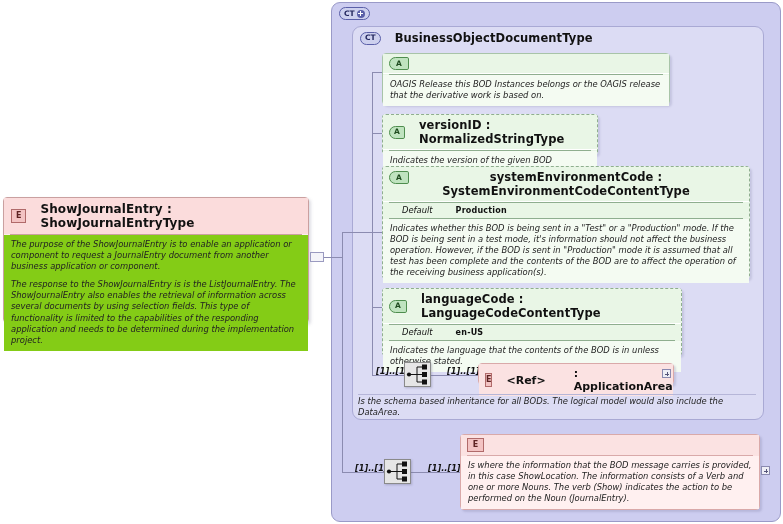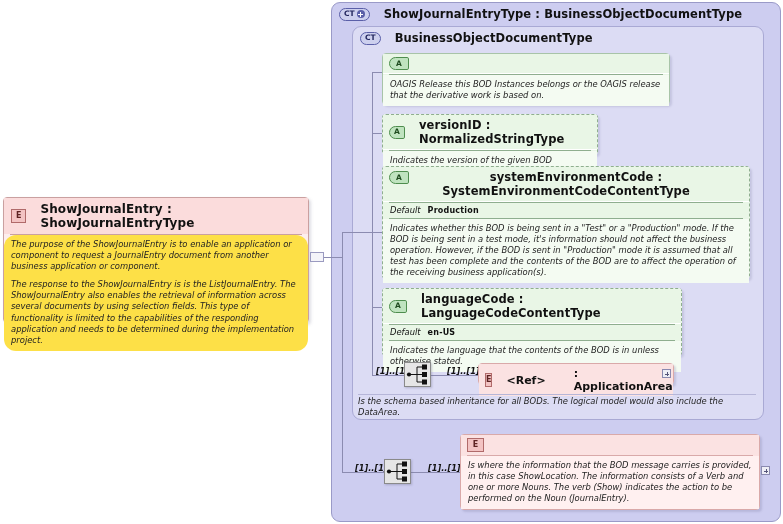--- a/index.html
+++ b/index.html
@@ -51,21 +51,21 @@
 
   
   .attr{
     background:#e9f6e6;border:1px dashed #8fae8f;border-radius:4px;
     box-shadow:2px 2px 2px rgba(120,120,160,.22);
   }
   .attr.solid{border-style:solid;border-color:#a8c4a8;}
   .attr .hdr{background:#e9f6e6;border-bottom:1px solid #ffffff;}
   .attr .sep{height:1px;background:#8fae8f;margin:0 6px;}
   .attr .defrow{
-    display:flex;gap:7px;align-items:baseline;padding:2px 7px 3px 7px;
+    display:flex;gap:23px;align-items:baseline;padding:2px 7px 3px 19px;
     font-size:8.4px;color:#111;
   }
   .attr .deflabel{font-style:italic;}
   .attr .defval{font-weight:bold;font-size:8px;letter-spacing:.2px;}
 
   
   .elem{
     background:#fbe2e2;border:1px solid #d9a9a9;border-radius:4px;
     box-shadow:2px 2px 2px rgba(120,120,160,.25);
   }
@@ -139,21 +139,20 @@
 <body>
 
 <div class="canvas">
 
   <div class="box" id="ct-outer">
     <div class="hdr" style="padding:4px 7px;">
       <span class="chip chip-ct">
         <span>CT</span>
           <span class="plusdot"></span>
       </span>
-      <span class="hdr-title">ShowJournalEntryType : BusinessObjectDocumentType</span>
     </div>
   </div>
 
   <div class="box" id="ct-inner">
     <div class="hdr" style="padding:4px 7px;">
       <span class="chip chip-ct">
         <span>CT</span>
       </span>
       <span class="hdr-title">BusinessObjectDocumentType</span>
     </div>
@@ -174,21 +173,21 @@
   <div class="ln lnh" style="left:431px;top:375px;width:47px;"></div>
 
   <div class="ln lnh" style="left:411px;top:472px;width:49px;"></div>
 
   <div class="box elem" id="root-elem">
     <div class="hdr">
       <span class="chip chip-e">E</span>
       <span class="hdr-title">ShowJournalEntry : ShowJournalEntryType</span>
     </div>
     <div class="sep"></div>
-    <div class="doc" style="background:#fde047;border-radius:12px;">
+    <div class="doc" style="background:#84cc16;">
       <p>The purpose of the ShowJournalEntry is to enable an application or component to request a JournalEntry document from another business application or component.</p>
       <p>The response to the ShowJournalEntry is is the ListJournalEntry. The ShowJournalEntry also enables the retrieval of information across several documents by using selection fields.    This type of functionality is limited to the capabilities of the responding application and needs to be determined during the implementation project.</p>
     </div>
   </div>
   <div class="linkbox" style="left:310px;top:252px;"></div>
 
   <div class="box attr solid" style="left:382px;top:53px;width:288px;height:52px;">
     <div class="hdr">
       <span class="chip chip-a">
           <span>A</span>

